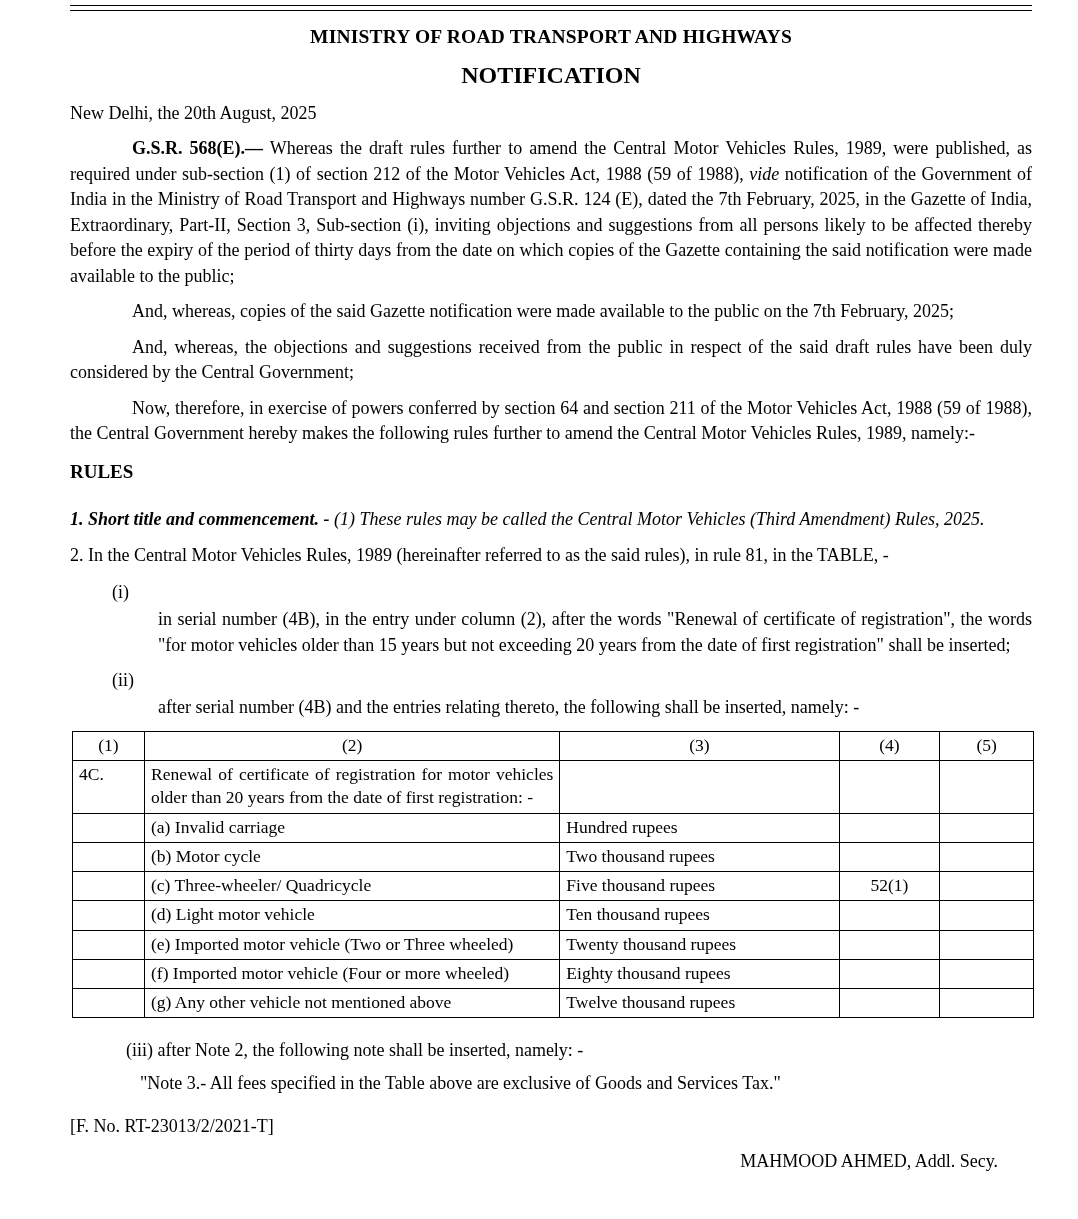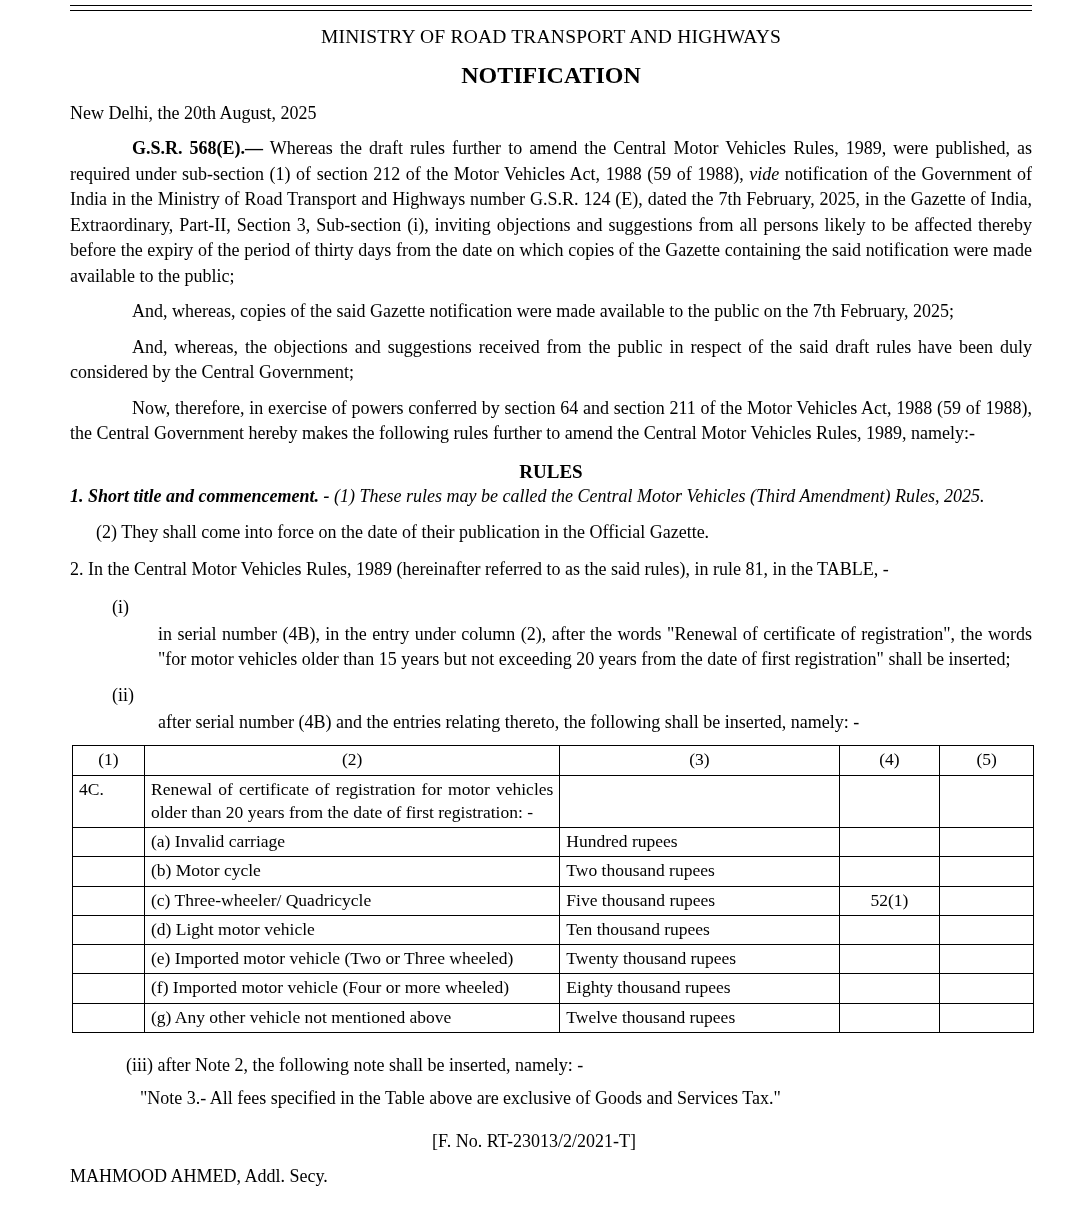--- a/index.html
+++ b/index.html
@@ -30,21 +30,21 @@
     height: 0;
     border-top: 1.4px solid #000;
   }
   .top-rules .r2 { margin-top: 4px; }
 
   .head-block {
     padding-top: 26px;
   }
   .title-1 {
     text-align: center;
-    font-weight: normal;
+    font-weight: bold;
     font-size: 19.5px;
     letter-spacing: 0.2px;
     margin: 0 0 14px 0;
   }
   .title-2 {
     text-align: center;
     font-weight: bold;
     font-size: 24px;
     margin: 0 0 14px 0;
   }
@@ -60,24 +60,23 @@
     margin: 0 0 10px 0;
   }
   p.indent-first {
     text-indent: 62px;
   }
   p.no-indent { text-indent: 0; font-style: italic; }
   .gsr-lead { font-weight: bold; }
   .ital { font-style: italic; }
 
   .rules-heading {
-    text-align: center;
     font-weight: bold;
     font-size: 19px;
-    margin: 14px 0 1px 0;
+    margin: 14px 0 24px 0;
   }
   p.rule-1 {
     margin: 0 0 10px 0;
   }
   p.rule-1 b { font-weight: bold; }
   p.sub-2 {
     text-indent: 26px;
     margin: 0 0 12px 0;
   }
   p.clause-2 {
@@ -128,25 +127,26 @@
     margin: 22px 0 12px 0;
     padding-left: 56px;
     font-size: 18px;
   }
   p.note3 {
     margin: 0 0 18px 0;
     padding-left: 70px;
     font-size: 18px;
   }
   p.fno {
-    text-align: center;
+    text-align: left;
     margin: 22px 34px 10px 0;
     font-size: 18px;
   }
   p.signatory {
+    text-align: right;
     margin: 14px 34px 0 0;
     font-size: 18px;
   }
 </style>
 </head>
 <body>
 
 <div class="page">
 
   <div class="top-rules">
@@ -169,21 +169,20 @@
   <p class="body-text indent-first">And, whereas, the objections and suggestions received from the public in respect of the said draft rules have been duly considered by the Central Government;</p>
 
   <p class="body-text indent-first">Now, therefore, in exercise of powers conferred by section 64 and section 211 of the Motor Vehicles Act, 1988 (59 of 1988), the Central Government hereby makes the following rules further to amend the Central Motor Vehicles Rules, 1989, namely:-</p>
 
   <div class="rules-heading">RULES</div>
 
   <p class="body-text rule-1 no-indent">
     <b>1. Short title and commencement. -</b><span> (1) These rules may be called the Central Motor Vehicles (Third Amendment) Rules, 2025.</span>
   </p>
 
-  <p class="body-text sub-2">(2) They shall come into force on the date of their publication in the Official Gazette.</p>
 
   <p class="body-text clause-2">2. In the Central Motor Vehicles Rules, 1989 (hereinafter referred to as the said rules), in rule 81, in the TABLE, -</p>
 
   <div class="roman-item">
     <div class="marker">(i)</div>
     <div class="rtext">in serial number (4B), in the entry under column (2), after the words "Renewal of certificate of registration", the words "for motor vehicles older than 15 years but not exceeding 20 years from the date of first registration" shall be inserted;</div>
   </div>
 
   <div class="roman-item">
     <div class="marker">(ii)</div>

